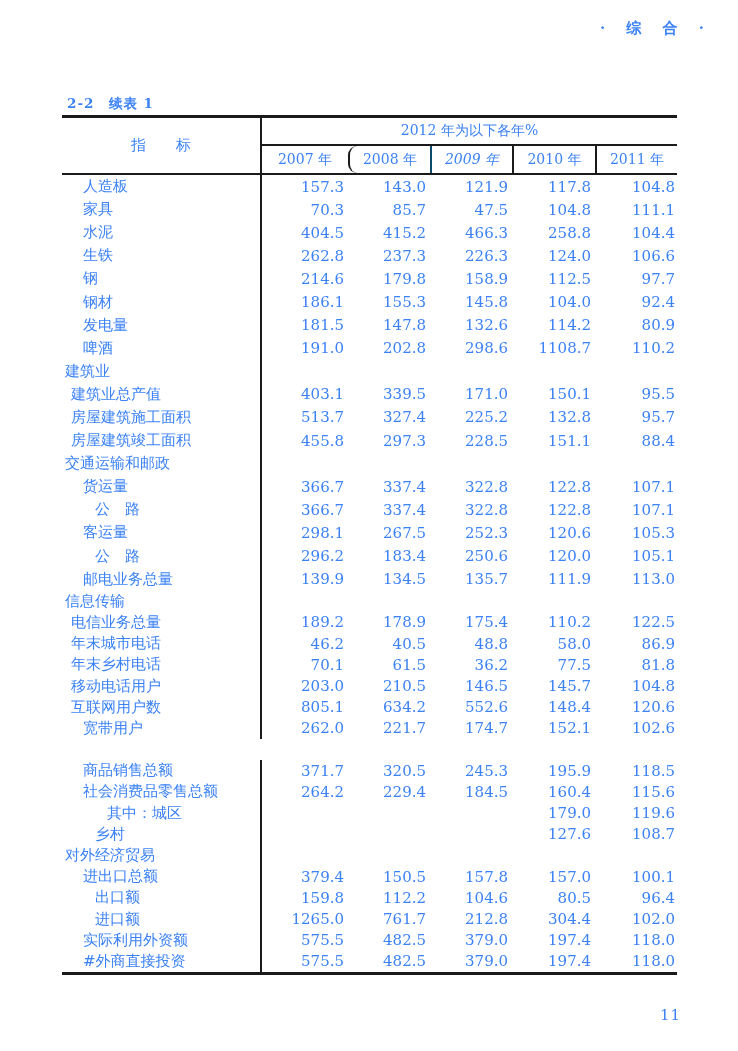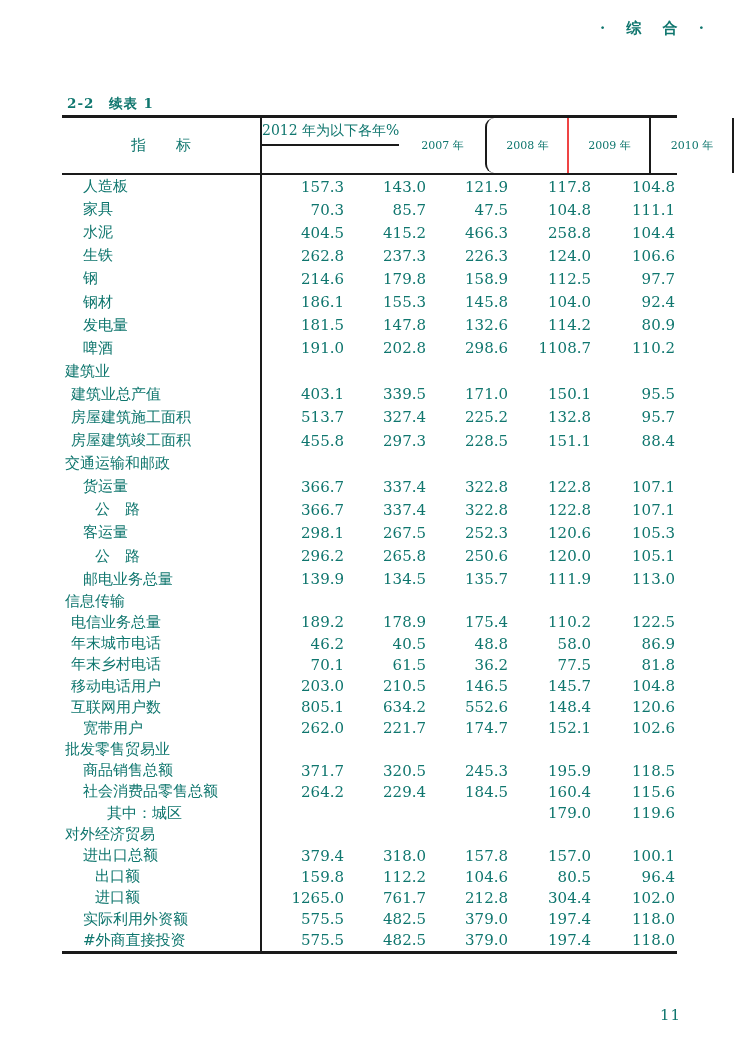--- a/index.html
+++ b/index.html
@@ -1,53 +1,53 @@
 <!DOCTYPE html>
 <html><head>
 <meta charset="utf-8">
 <style>
   html,body { margin:0; padding:0; background:#e8e8e8; }
   .page {
     position:relative; width:738px; height:1051px; margin:0 auto;
     background:#ffffff; overflow:hidden;
     font-family:"DejaVu Serif","Liberation Serif",serif;
-    color:#0f766e;
+    color:#3b82f6;
   }
   .corner-header {
     position:absolute; top:19px; right:26px;
     font-size:15px; font-weight:bold; letter-spacing:8px; white-space:nowrap;
   }
   .table-caption {
     position:absolute; left:67px; top:95px;
     font-size:13.5px; font-weight:bold; letter-spacing:1px; white-space:nowrap;text-align:right;
   }
   .stat-table { position:absolute; left:62px; top:115px; width:615px; }
   .thead {
     display:flex; height:60px; box-sizing:border-box;
     border-top:3px solid #1a1a1a; border-bottom:2px solid #1a1a1a;
   }
   .indicator-cell {
     width:200px; box-sizing:border-box; border-right:2px solid #1a1a1a;
     display:flex; align-items:center; justify-content:center;
     font-size:15px; white-space:nowrap;
   }
-  .year-area { width:415px; display:flex; }
+  .year-area { width:415px; display:flex; flex-direction:column; }
   .span-cell {
     height:28px; box-sizing:border-box; border-bottom:2px solid #1a1a1a;
     display:flex; align-items:center; justify-content:center;
     font-size:14px; white-space:nowrap;
   }
   .year-header-row { flex:1; display:flex; }
   .year-cell {
     box-sizing:border-box; display:flex; align-items:center; justify-content:center;
-    font-size:11px; white-space:nowrap;
+    font-size:14px; white-space:nowrap;
   }
   .year-cell:nth-child(1) { width:86px; }
   .year-cell:nth-child(2) { width:82px; border-left:2px solid #1a1a1a;border-radius:9px; }
-  .year-cell:nth-child(3) { width:82px; border-left:2px solid #ef4444; }
+  .year-cell:nth-child(3) { width:82px; border-left:2px solid #0c4a6e;font-style:italic; }
   .year-cell:nth-child(4) { width:83px; border-left:2px solid #1a1a1a; }
   .year-cell:nth-child(5) { width:82px; border-left:2px solid #1a1a1a; }
   .tbody { border-bottom:3px solid #1a1a1a; }
   .trow { display:flex; height:21.2px;text-align:center; }
   .trow:nth-child(-n+18) { height:23.1px; }
   .rlabel {
     width:200px; box-sizing:border-box; border-right:2px solid #1a1a1a;
     display:flex; align-items:center; font-size:15px; white-space:nowrap;
   }
   .i0 { padding-left:3px; }
@@ -216,21 +216,21 @@
           <div class="rlabel i2">客运量</div>
           <div class="rval">298.1</div>
           <div class="rval">267.5</div>
           <div class="rval">252.3</div>
           <div class="rval">120.6</div>
           <div class="rval">105.3</div>
         </div>
         <div class="trow">
           <div class="rlabel i3">公　路</div>
           <div class="rval">296.2</div>
-          <div class="rval">265.8</div>
+          <div class="rval">183.4</div>
           <div class="rval">250.6</div>
           <div class="rval">120.0</div>
           <div class="rval">105.1</div>
         </div>
         <div class="trow">
           <div class="rlabel i2">邮电业务总量</div>
           <div class="rval">139.9</div>
           <div class="rval">134.5</div>
           <div class="rval">135.7</div>
           <div class="rval">111.9</div>
@@ -286,21 +286,20 @@
         </div>
         <div class="trow">
           <div class="rlabel i2">宽带用户</div>
           <div class="rval">262.0</div>
           <div class="rval">221.7</div>
           <div class="rval">174.7</div>
           <div class="rval">152.1</div>
           <div class="rval">102.6</div>
         </div>
         <div class="trow">
-          <div class="rlabel i0">批发零售贸易业</div>
           <div class="rval"></div>
           <div class="rval"></div>
           <div class="rval"></div>
           <div class="rval"></div>
           <div class="rval"></div>
         </div>
         <div class="trow">
           <div class="rlabel i2">商品销售总额</div>
           <div class="rval">371.7</div>
           <div class="rval">320.5</div>
@@ -318,31 +317,39 @@
         </div>
         <div class="trow">
           <div class="rlabel i4">其中：城区</div>
           <div class="rval"></div>
           <div class="rval"></div>
           <div class="rval"></div>
           <div class="rval">179.0</div>
           <div class="rval">119.6</div>
         </div>
         <div class="trow">
+          <div class="rlabel i3">乡村</div>
+          <div class="rval"></div>
+          <div class="rval"></div>
+          <div class="rval"></div>
+          <div class="rval">127.6</div>
+          <div class="rval">108.7</div>
+        </div>
+        <div class="trow">
           <div class="rlabel i0">对外经济贸易</div>
           <div class="rval"></div>
           <div class="rval"></div>
           <div class="rval"></div>
           <div class="rval"></div>
           <div class="rval"></div>
         </div>
         <div class="trow">
           <div class="rlabel i2">进出口总额</div>
           <div class="rval">379.4</div>
-          <div class="rval">318.0</div>
+          <div class="rval">150.5</div>
           <div class="rval">157.8</div>
           <div class="rval">157.0</div>
           <div class="rval">100.1</div>
         </div>
         <div class="trow">
           <div class="rlabel i3">出口额</div>
           <div class="rval">159.8</div>
           <div class="rval">112.2</div>
           <div class="rval">104.6</div>
           <div class="rval">80.5</div>

